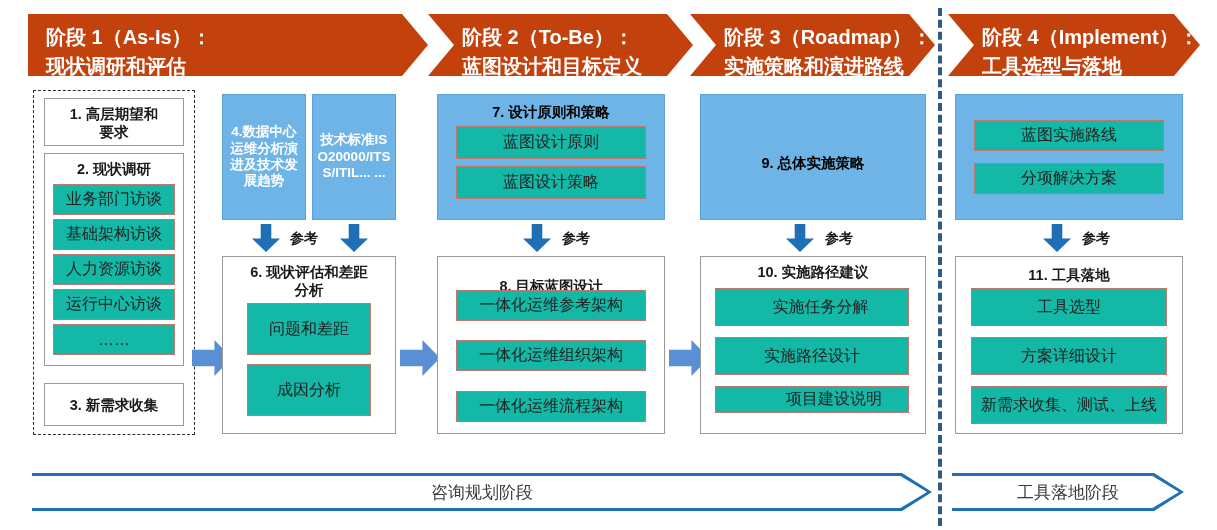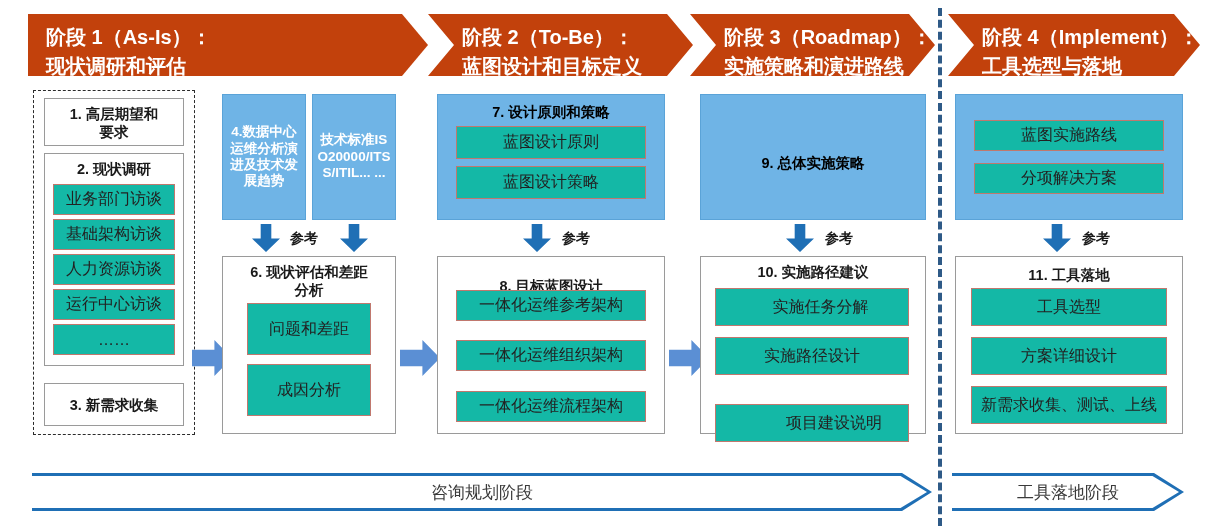--- a/index.html
+++ b/index.html
@@ -220,21 +220,21 @@
   </div>
 
   <div class="downarrow" style="left:786px;top:224px;width:28px;height:28px;"></div>
   <div class="reflabel" style="left:825px;top:230px;">参考</div>
 
   <div class="dotpanel" style="left:700px;top:256px;width:226px;height:178px;">
     <div class="panel-title" style="top:6px;">10. 实施路径建议</div>
   </div>
   <div class="item" style="left:715px;top:288px;width:194px;height:38px;padding-left:17px;">实施任务分解</div>
   <div class="item" style="left:715px;top:337px;width:194px;height:38px;">实施路径设计</div>
-  <div class="item" style="left:715px;top:404px;width:194px;height:38px;padding-left:44px;">项目建设说明</div>
+  <div class="item" style="left:715px;top:386px;width:194px;height:27px;padding-left:44px;">项目建设说明</div>
 
   <div class="bluepanel" style="left:955px;top:94px;width:228px;height:126px;"></div>
   <div class="item" style="left:974px;top:120px;width:190px;height:31px;">蓝图实施路线</div>
   <div class="item" style="left:974px;top:163px;width:190px;height:31px;">分项解决方案</div>
 
   <div class="downarrow" style="left:1043px;top:224px;width:28px;height:28px;"></div>
   <div class="reflabel" style="left:1082px;top:230px;">参考</div>
 
   <div class="dotpanel" style="left:955px;top:256px;width:228px;height:178px;">
     <div class="panel-title" style="top:9px;">11. 工具落地</div>

